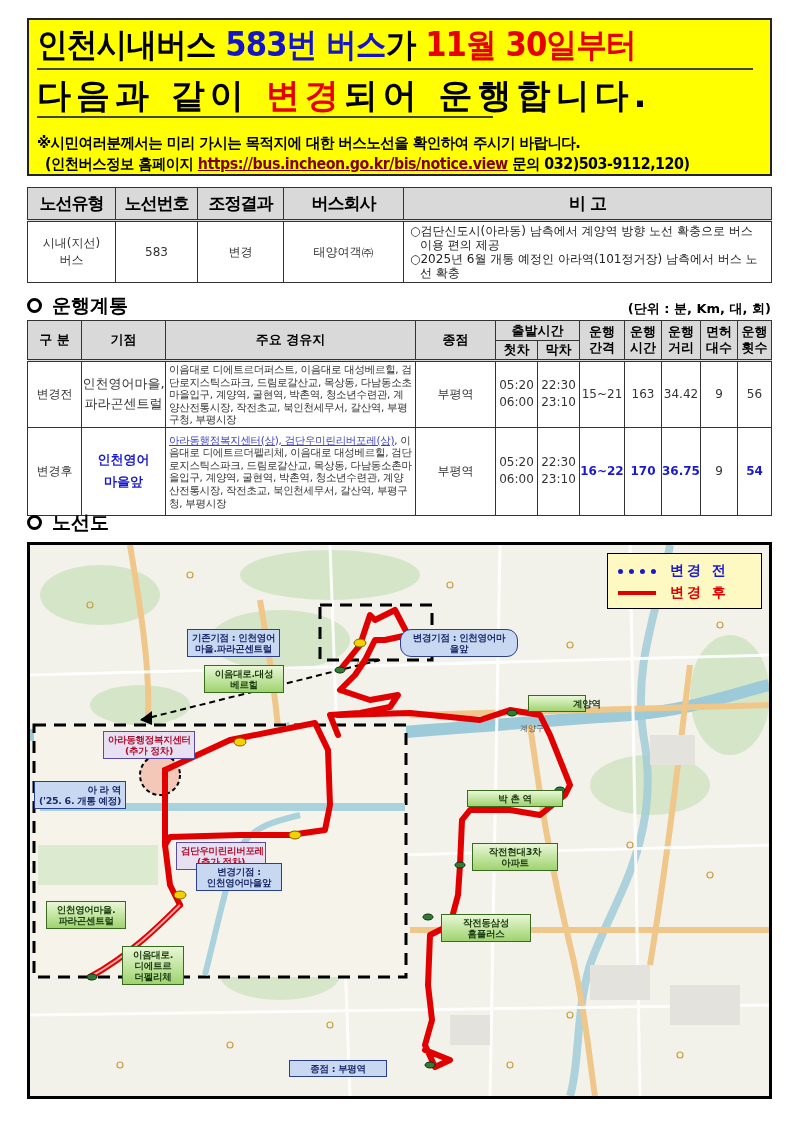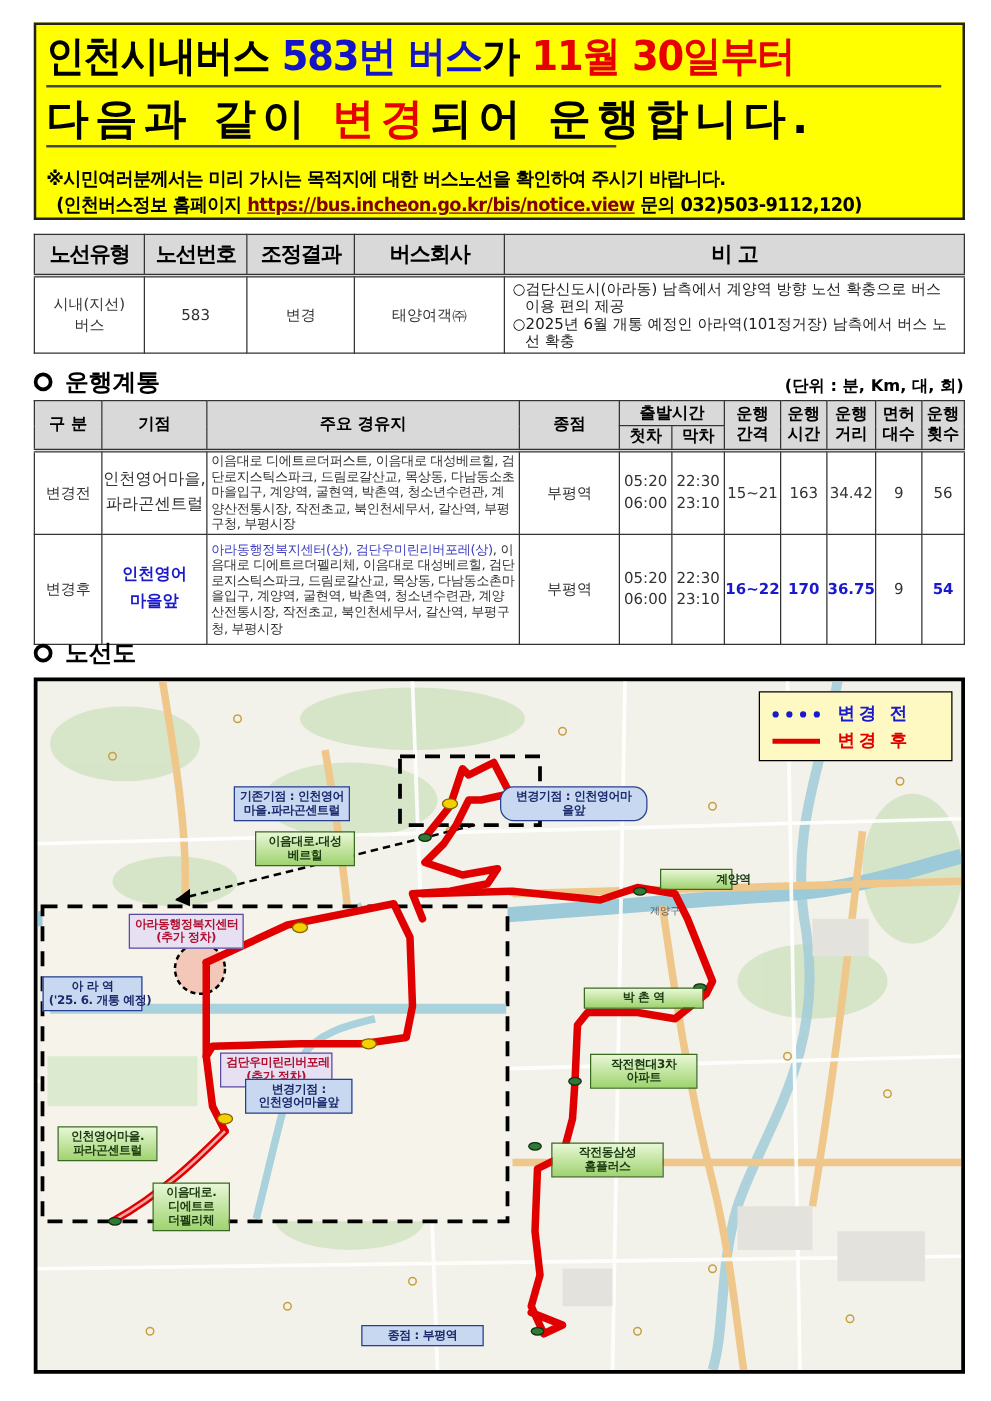--- a/index.html
+++ b/index.html
@@ -54,21 +54,21 @@
   
   .ops { left: 27px; top: 320px; width: 745px; }
   .ops th, .ops td { border: 1px solid #333; text-align: center; vertical-align: middle; }
   .ops th { background: #d9d9d9; font-size: 13px; font-weight: bold; line-height: 16px; }
   .ops thead { border-bottom: 3px double #333; }
   .ops td { font-size: 12px; color: #333; }
   .ops td.route { text-align: left; font-size: 10.5px; line-height: 12.6px; padding: 1px 3px; letter-spacing: -0.3px; }
   .ops .origin-before { font-size: 13px; line-height: 20px; }
   .ops .origin-after { font-size: 13px; font-weight: bold; color: #1a1acc; line-height: 22px; }
   .ops .bold-blue { font-weight: bold; color: #1a1acc; }
-  .ops .route-blue { color: #4040c0; }
+  .ops .route-blue { color: #4040c0; text-decoration: underline; }
   .ops .times div { line-height: 17px; }
 
   
   .map {
     position: absolute; left: 27px; top: 542px; width: 745px; height: 557px;
     border: 3px solid #000; overflow: hidden; background: #f2f1ea;
   }
   .map svg { position: absolute; left: 0; top: 0; }
   .legend {
     position: absolute; left: 577px; top: 8px; width: 155px; height: 56px; background: #fef9c3; border: 1px solid #000;
@@ -363,21 +363,21 @@
   <div class="lbl green-box" style="left:174px;top:120px;width:80px;">
     <div>이음대로.대성</div>
       <div>베르힐</div>
   </div>
   <div class="lbl green-box" style="left:498px;top:150px;width:58px;padding-left:44px;">계양역</div>
 
   <div class="lbl pink-box" style="left:73px;top:186px;width:92px;">
     <div>아라동행정복지센터</div>
       <div>(추가 정차)</div>
   </div>
-  <div class="lbl blue-box" style="left:4px;top:236px;width:80px;">
+  <div class="lbl blue-box" style="left:4px;top:236px;width:92px;text-align:right;">
     <div>아 라 역</div>
       <div>('25. 6. 개통 예정)</div>
   </div>
   <div class="lbl pink-box" style="left:146px;top:297px;width:90px;">
     <div>검단우미린리버포레</div>
       <div>(추가 정차)</div>
   </div>
   <div class="lbl blue-box" style="left:166px;top:318px;width:86px;">
     <div>변경기점 :</div>
       <div>인천영어마을앞</div>

